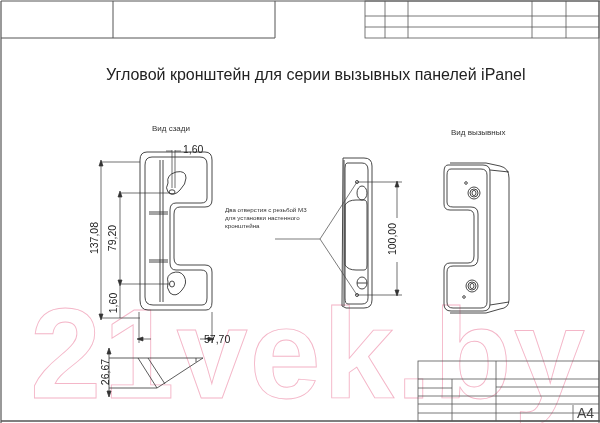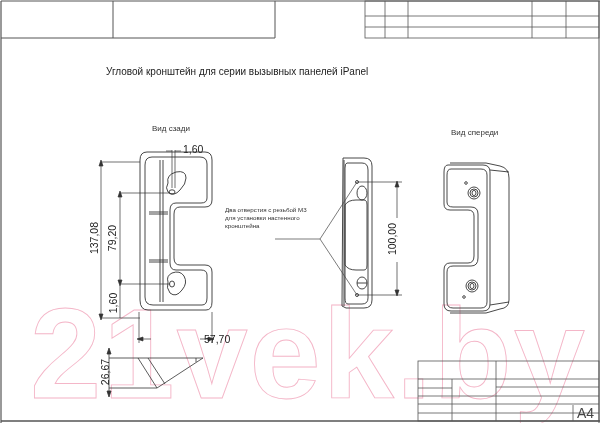--- a/index.html
+++ b/index.html
@@ -1,18 +1,18 @@
 <!DOCTYPE html>
 <html><head>
 <meta charset="utf-8">
 <style>
   html, body { margin: 0; padding: 0; background: #ffffff; }
   body { width: 600px; height: 423px; position: relative; overflow: hidden; font-family: "Liberation Sans", sans-serif; }
   svg { position: absolute; left: 0; top: 0; }
-  .title { position: absolute; left: 106px; top: 66px; font-size: 10px; color: #222; white-space: nowrap; font-family: "Liberation Sans", sans-serif; }
+  .title { position: absolute; left: 106px; top: 66px; font-size: 16px; color: #222; white-space: nowrap; font-family: "Liberation Sans", sans-serif; }
   .view-label { position: absolute; font-size: 8px; color: #333; white-space: nowrap; font-family: "Liberation Sans", sans-serif; }
   .note { position: absolute; left: 225px; top: 206px; font-size: 6.2px; line-height: 8px; color: #333; width: 120px; font-family: "Liberation Sans", sans-serif; }
   .dim { position: absolute; font-size: 10.5px; color: #222; white-space: nowrap; font-family: "Liberation Sans", sans-serif; }
   .dim.v { transform: rotate(-90deg); transform-origin: center center; }
   .sheet { position: absolute; right: 6px; bottom: 2px; font-size: 14px; color: #444; font-family: "Liberation Sans", sans-serif; }
 </style>
 </head>
 <body>
 
 <svg width="600" height="423" viewBox="0 0 600 423">
@@ -157,21 +157,21 @@
     <circle cx="472" cy="286" r="6"></circle>
     <circle cx="472" cy="286" r="4"></circle>
     <ellipse cx="472" cy="286" rx="2" ry="2.6"></ellipse>
     <circle cx="464" cy="297" r="1.3"></circle>
   </g>
 </svg>
 
 <div class="title">Угловой кронштейн для серии вызывных панелей iPanel</div>
 
 <div class="view-label" style="left:152px; top:124px;">Вид сзади</div>
-<div class="view-label" style="left:451px; top:128px;">Вид спереди</div>
+<div class="view-label" style="left:451px; top:128px;">Вид вызывных</div>
 
 <div class="note">
   <div>Два отверстия с резьбой М3</div>
   <div>для установки настенного</div>
   <div>кронштейна</div>
 </div>
 
 <div class="dim" style="left:183px; top:143px;">1,60</div>
 <div class="dim v" style="left:78px; top:232px;">137,08</div>
 <div class="dim v" style="left:99px; top:232px;">79,20</div>

